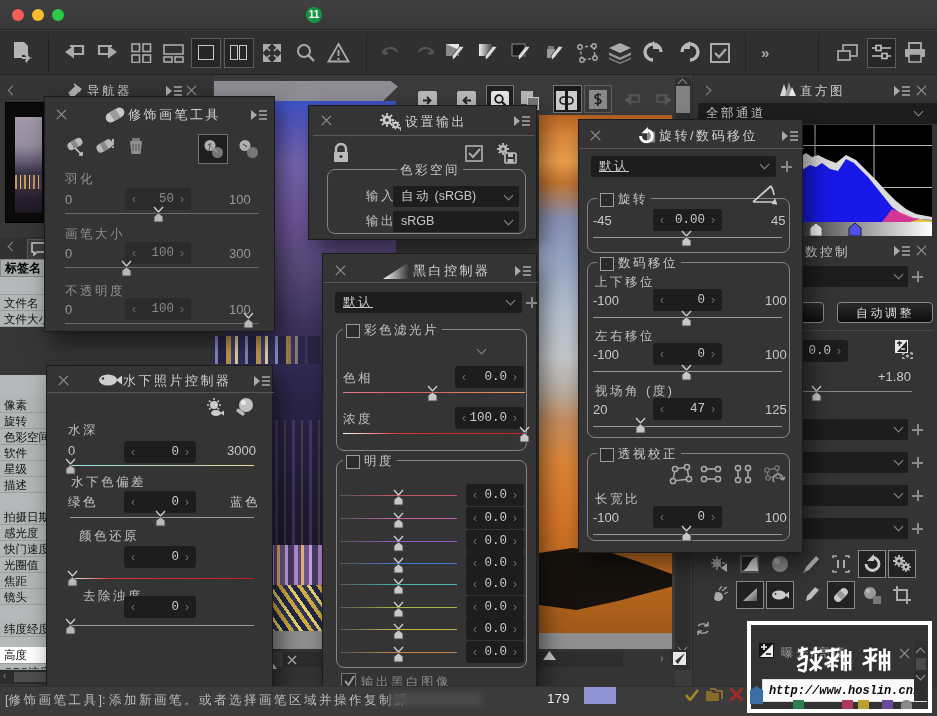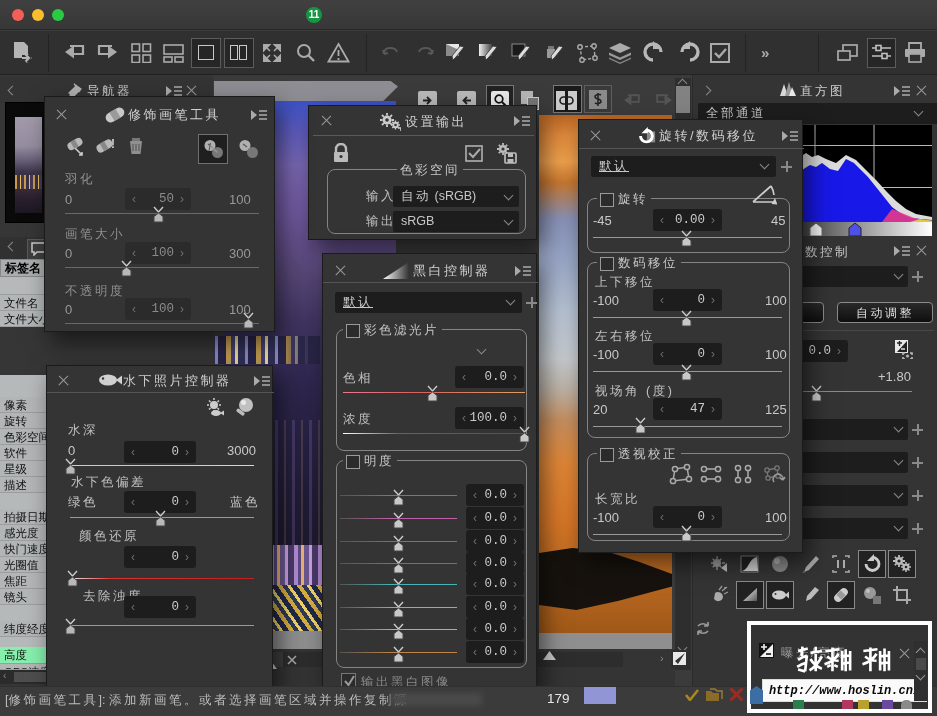--- a/index.html
+++ b/index.html
@@ -287,21 +287,21 @@
     </div>
 <div class="trow" style="top:589px">
       <div class="lc">镜头</div>
       <div class="vc"></div>
     </div>
 <div class="trow" style="top:621px">
       <div class="lc">纬度经度</div>
       <div class="vc"></div>
     </div>
 <div class="trow" style="top:647px;height:17px">
-      <div class="lc" style="background:#86efac">高度</div>
+      <div class="lc" style="background:#ffffff">高度</div>
       <div class="vc" style="background:#cdd1d1">
         <div class="abs" style="left:96px;top:5px;width:5px;height:5px;border:1px solid #555"></div>
       </div>
     </div>
 <div class="trow" style="top:664px;height:6px;overflow:hidden">
       <div class="lc">GPS速度</div>
       <div class="vc"></div>
     </div>
 
 <div class="abs" style="left:195px;top:630px;width:17px;height:40px;background:#2c2c2c"></div>

